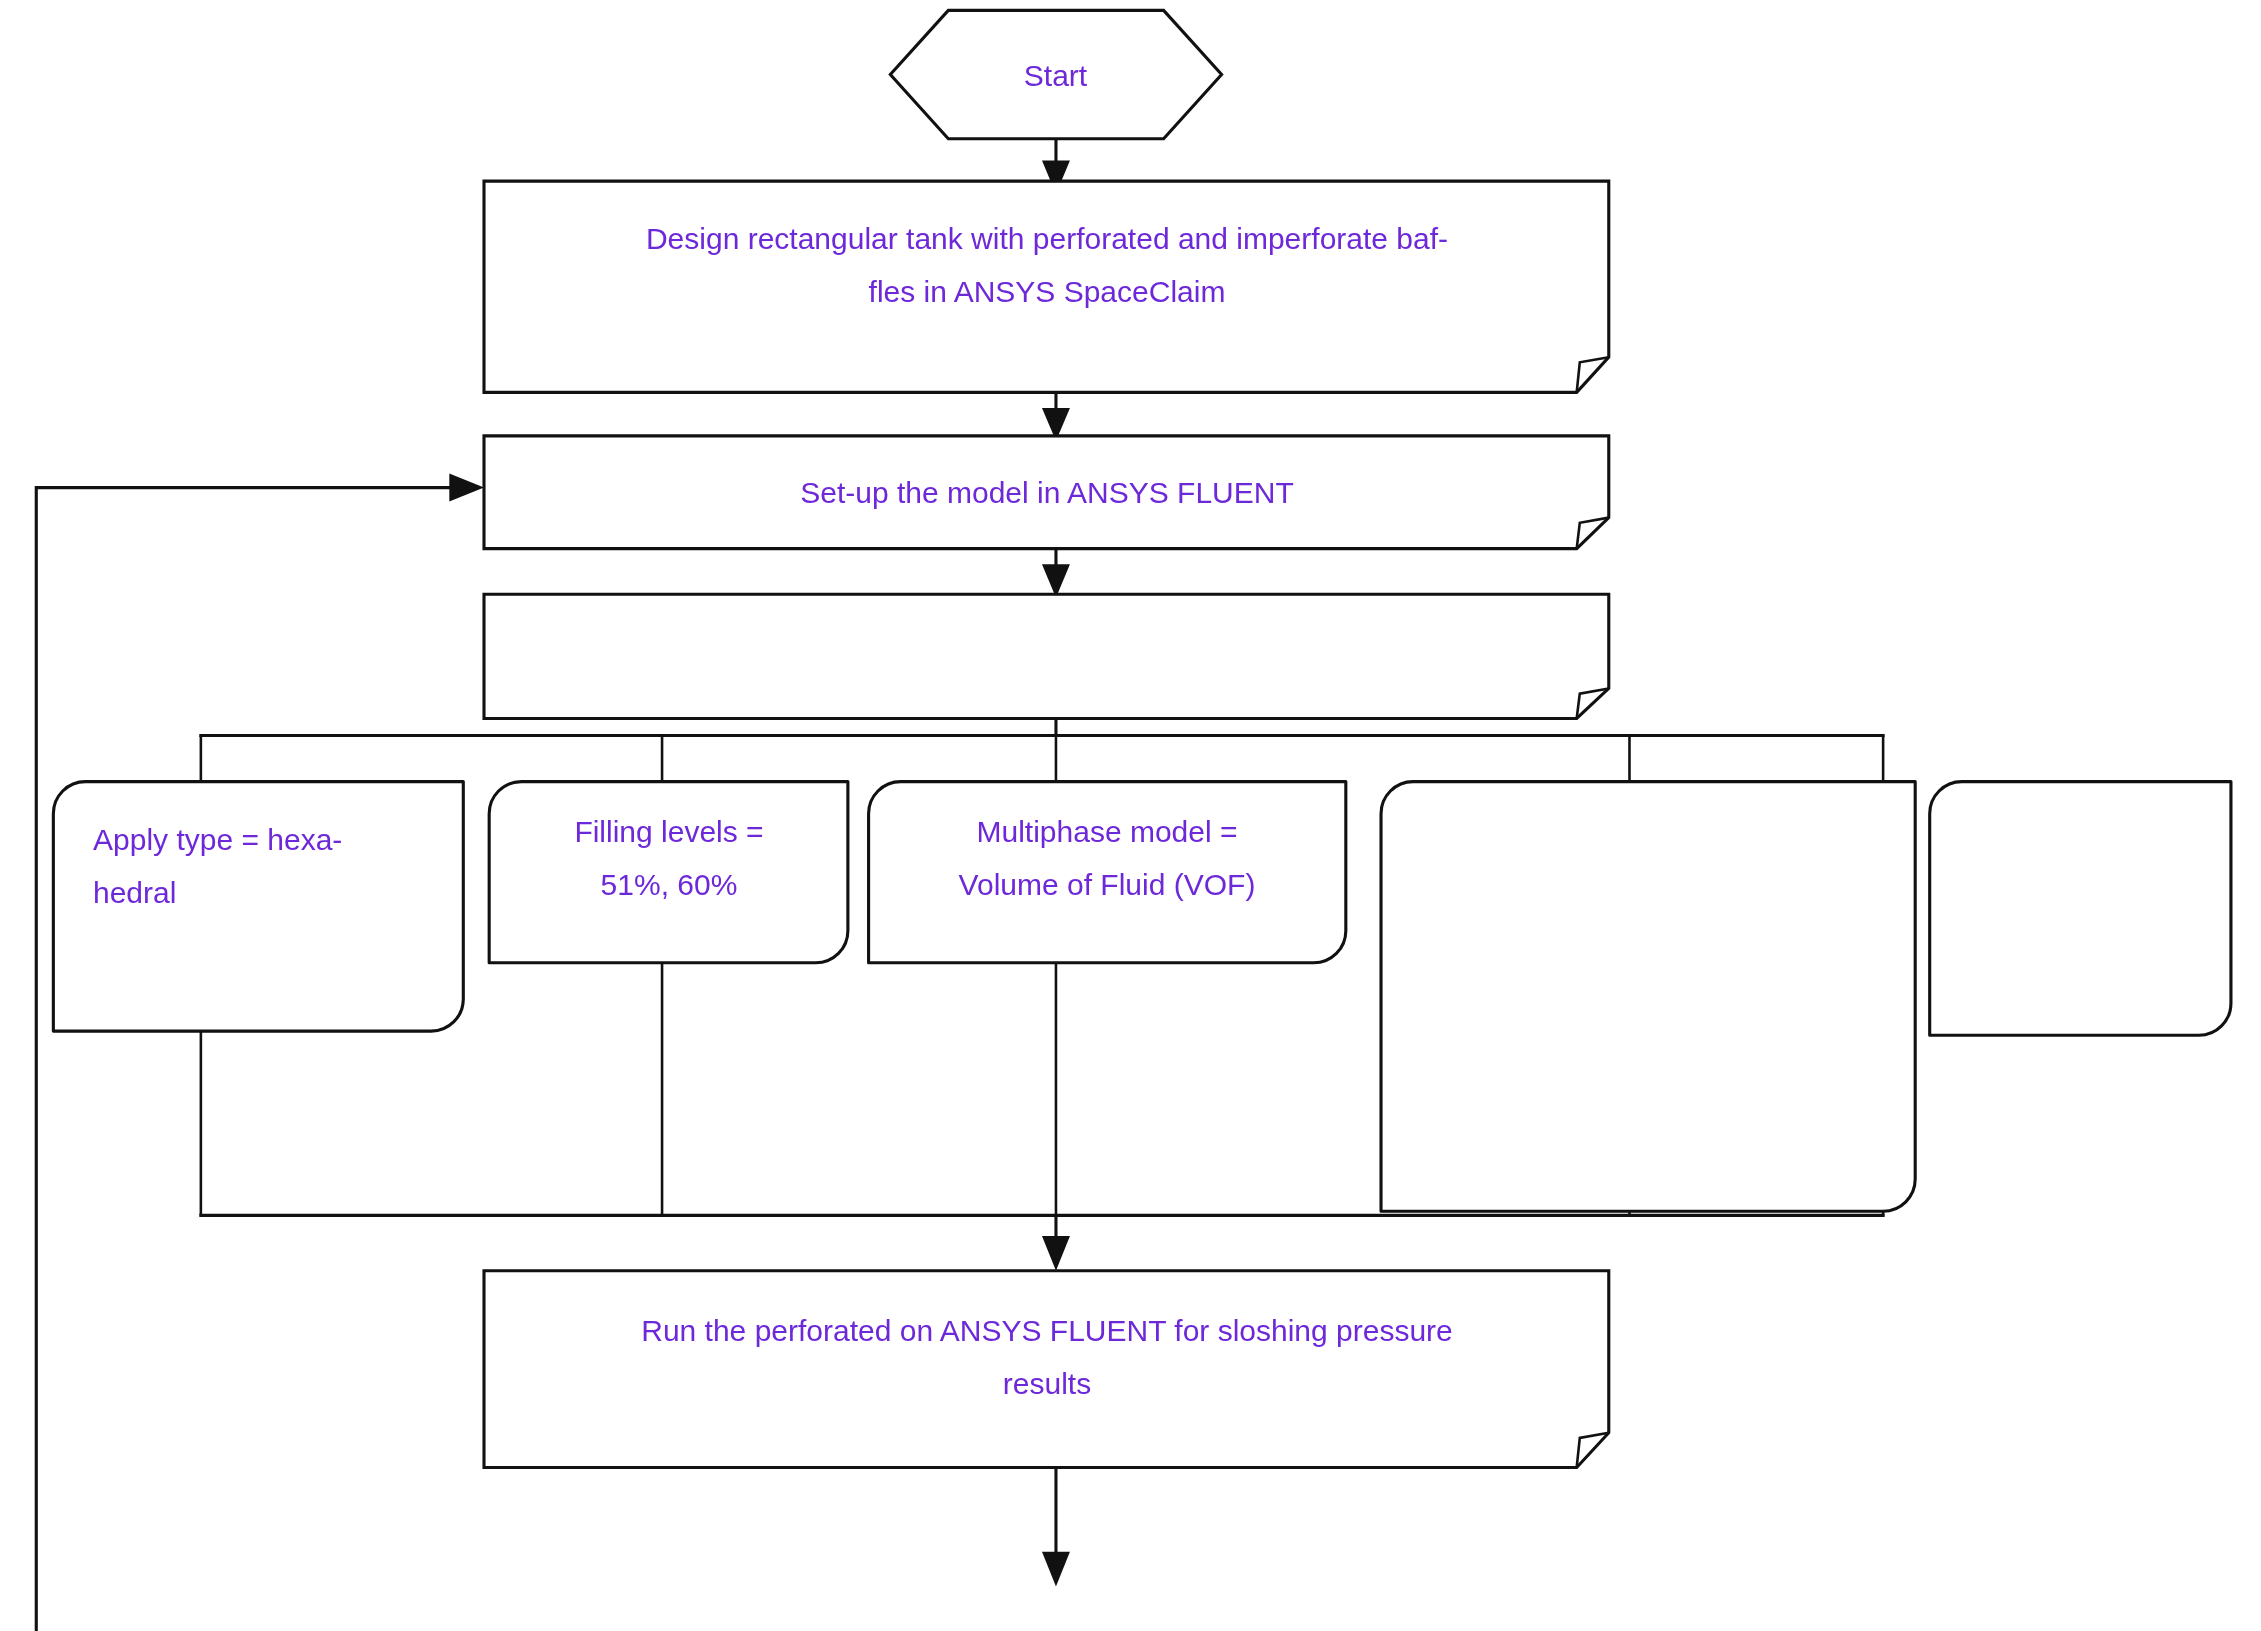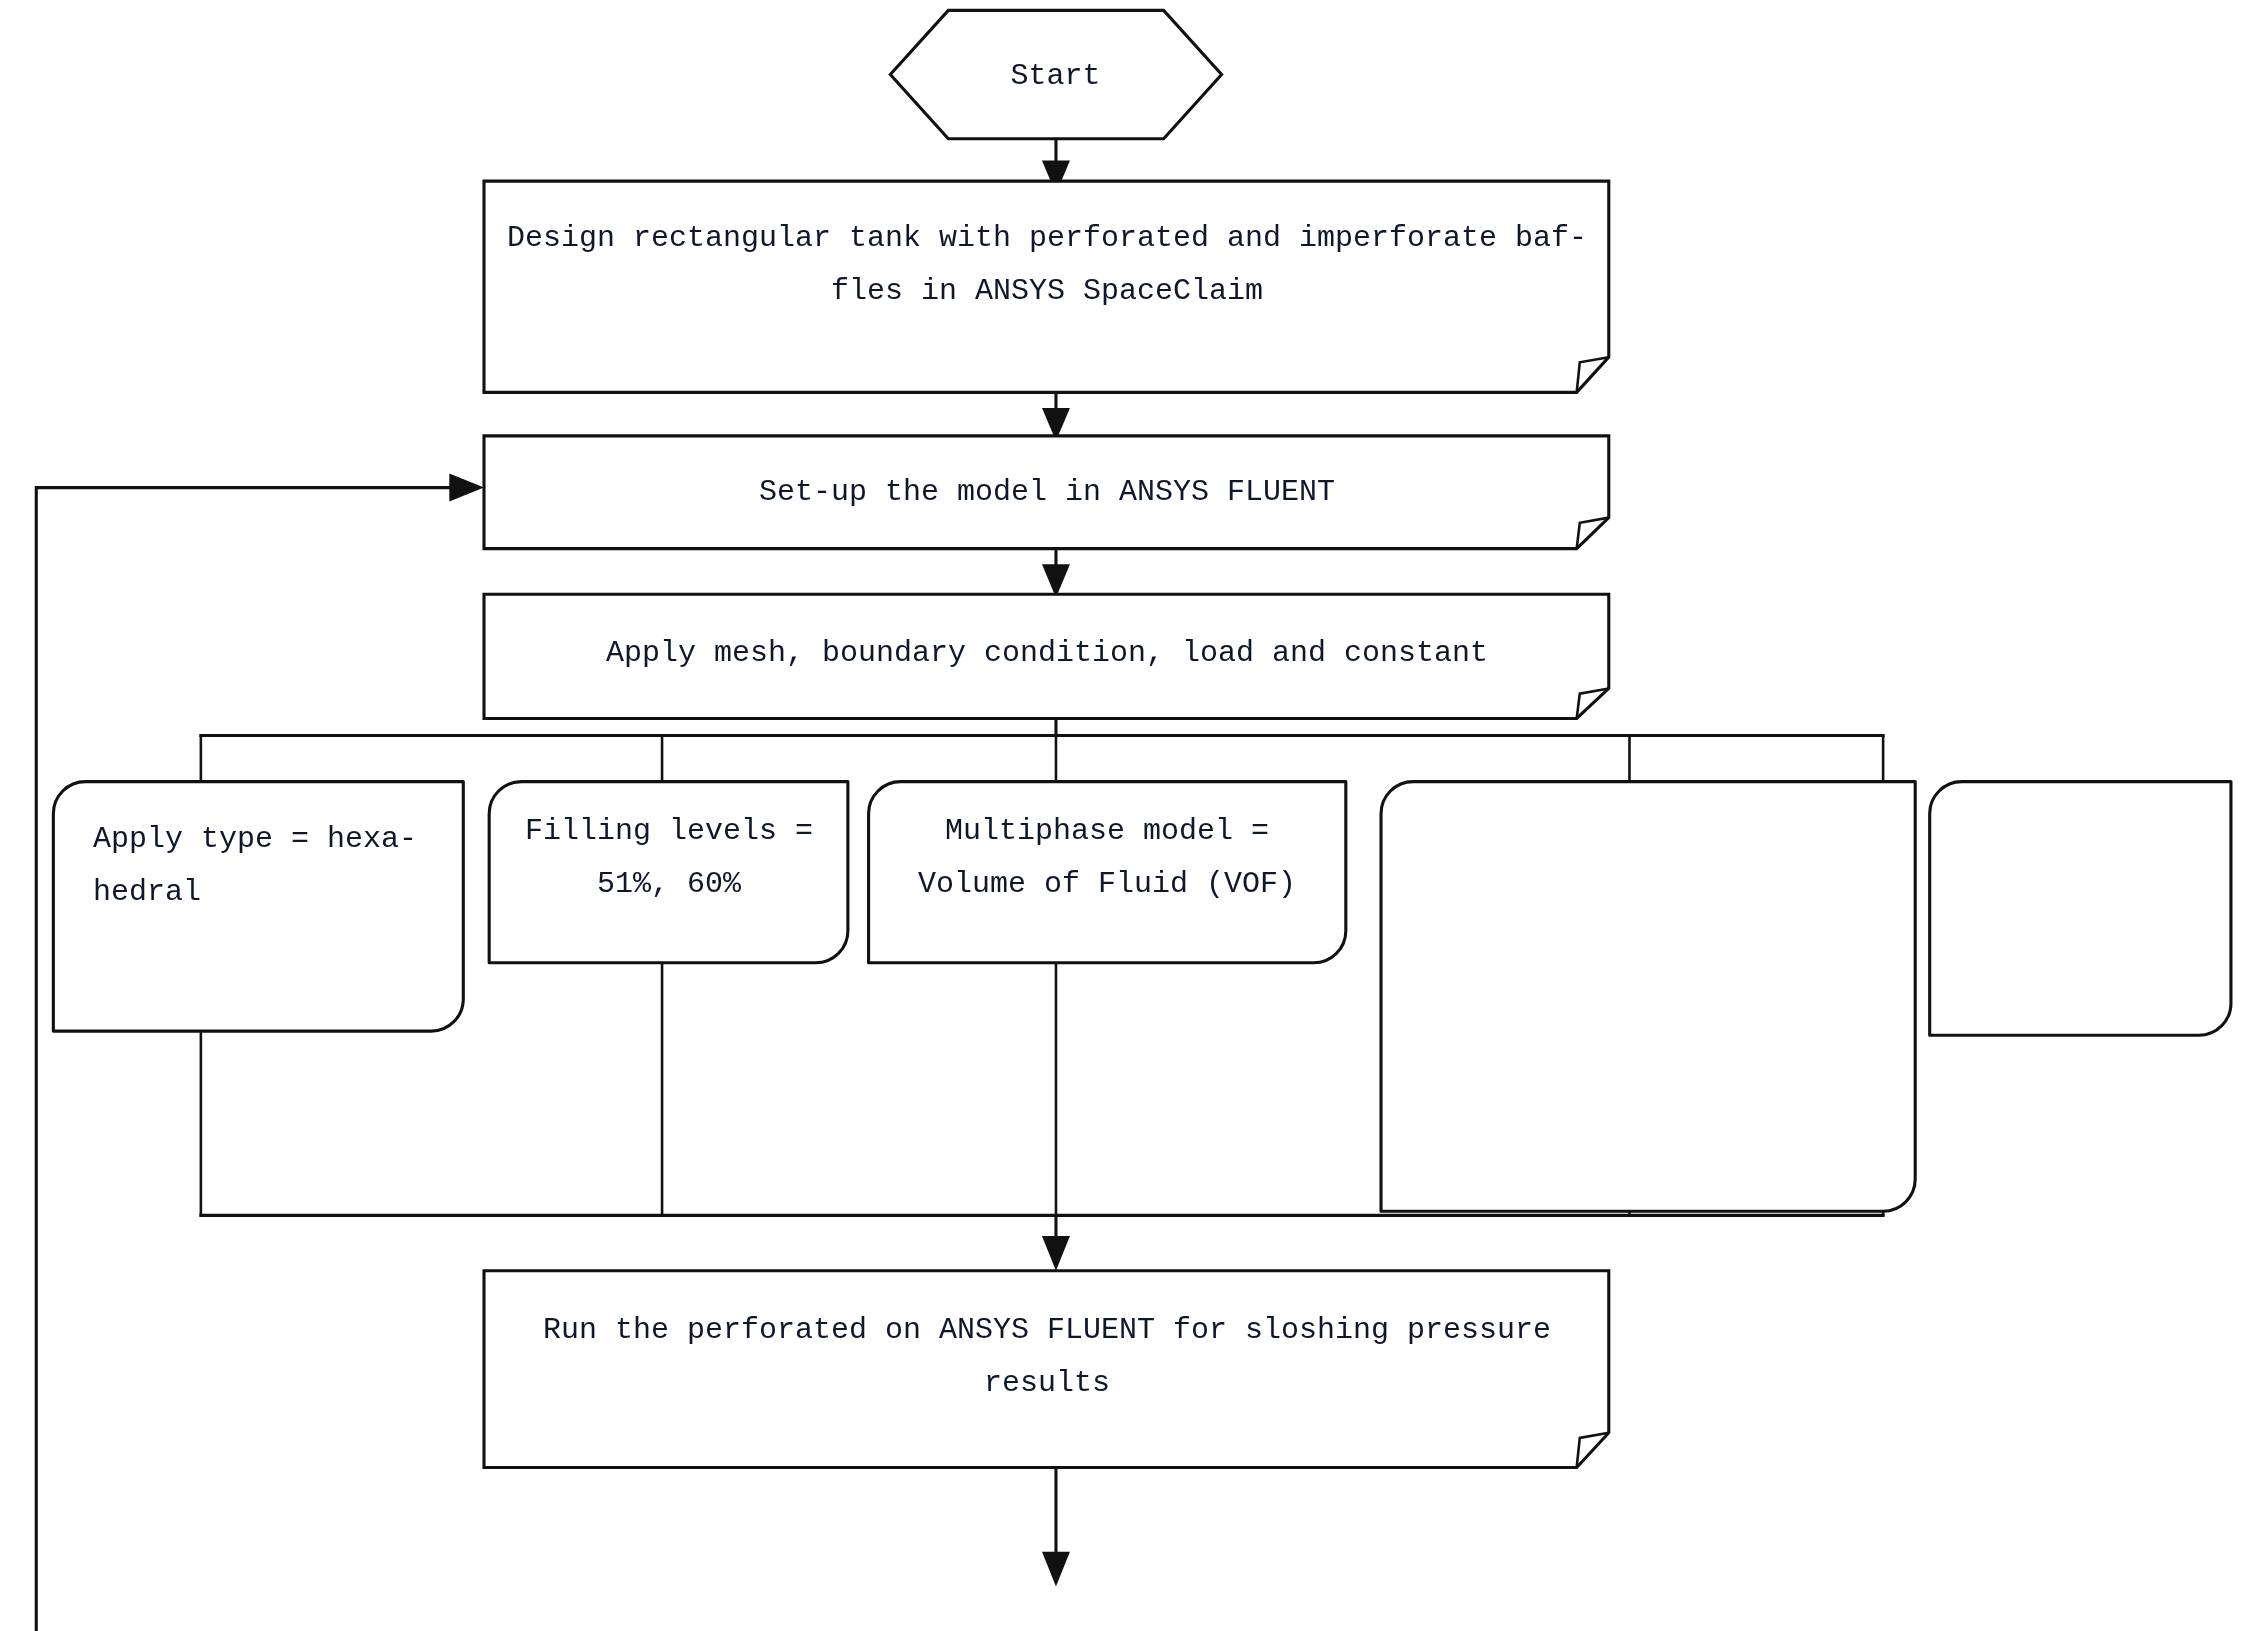--- a/index.html
+++ b/index.html
@@ -54,22 +54,22 @@
     fill: #111111;
     stroke: none;
   }
   .fold-line {
     fill: none;
     stroke: #111111;
     stroke-width: 5;
   }
   .node-text {
     position: absolute;
-    color: #0f172a;
-    font-family: Liberation Mono, monospace;
+    color: #6d28d9;
+    font-family: Liberation Sans, sans-serif;
     font-size: 30px;
     line-height: 53px;
     white-space: pre-line;
     pointer-events: none;
   }
   .t-center { text-align: center; }
   .t-left   { text-align: left; }
   .start-label {
     font-size: 30px;
     line-height: 32px;
@@ -166,21 +166,20 @@
 
   </svg>
 
   <div class="node-text t-center start-label" style="left:890px; top:60px; width:331px;">Start</div>
 
   <div class="node-text t-center" style="left:505px; top:212px; width:1084px;">Design rectangular tank with perforated and imperforate baf-
 fles in ANSYS SpaceClaim</div>
 
   <div class="node-text t-center" style="left:505px; top:466px; width:1084px;">Set-up the model in ANSYS FLUENT</div>
 
-  <div class="node-text t-center" style="left:505px; top:627px; width:1084px;">Apply mesh, boundary condition, load and constant</div>
 
   <div class="node-text t-left" style="left:93px; top:813px; width:362px;">Apply type = hexa-
 hedral</div>
 
   <div class="node-text t-center" style="left:497px; top:805px; width:344px;">Filling levels =
 51%, 60%</div>
 
   <div class="node-text t-center" style="left:876px; top:805px; width:462px;">Multiphase model =
 Volume of Fluid (VOF)</div>
 

